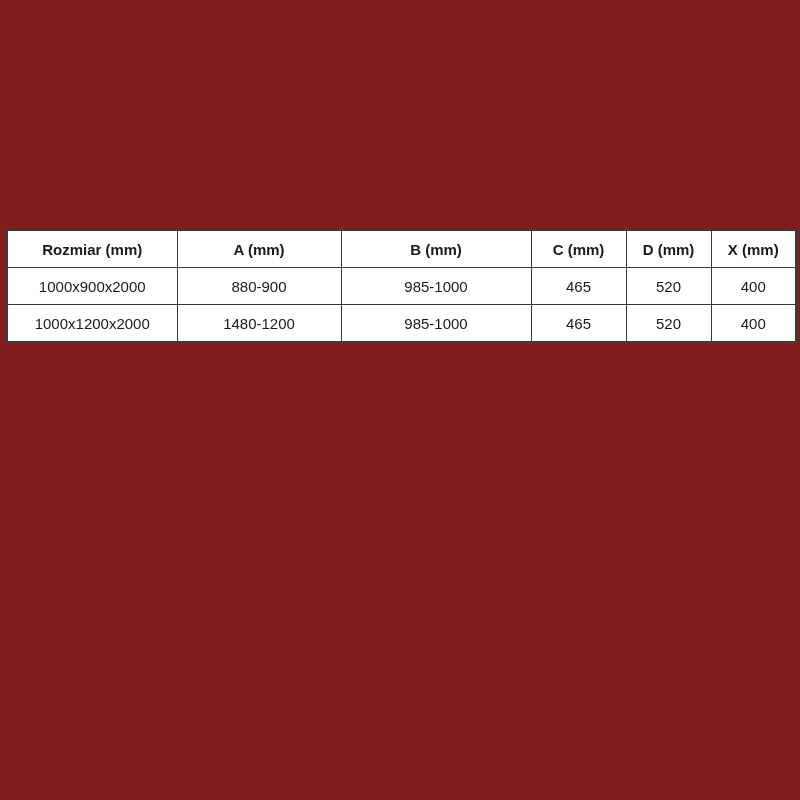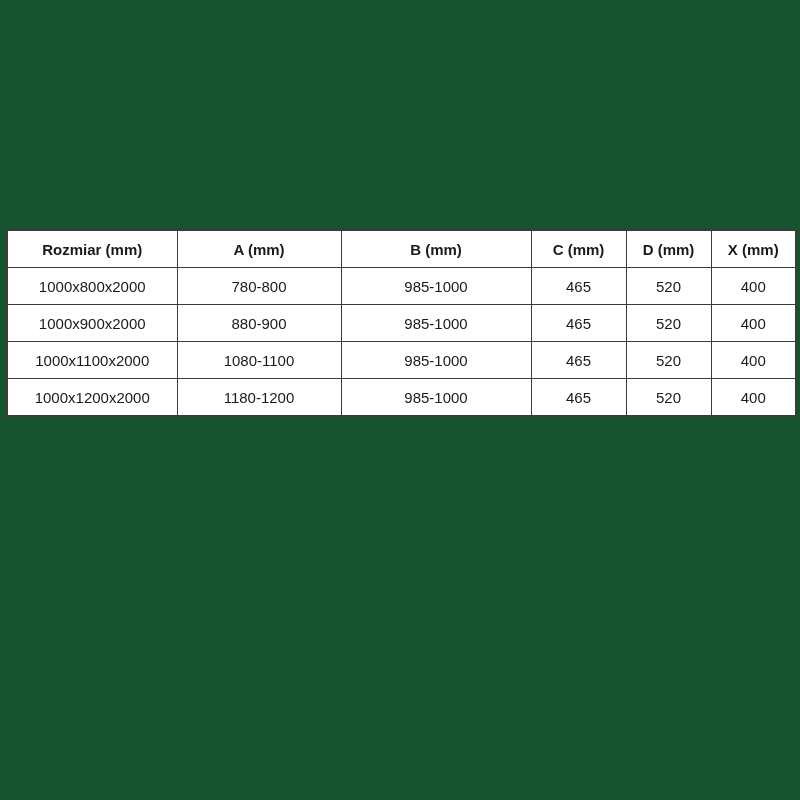--- a/index.html
+++ b/index.html
@@ -7,21 +7,21 @@
     padding: 0;
     background: #ffffff;
     width: 800px;
     height: 800px;
     font-family: "Liberation Sans", sans-serif;
   }
   .page {
     position: relative;
     width: 800px;
     height: 800px;
-    background: #14532d;
+    background: #7f1d1d;
     overflow: hidden;
   }
   table.spec-table {
     position: absolute;
     left: 6px;
     top: 229px;
     width: 789px;
     border-collapse: collapse;
     table-layout: fixed;
     background: #ffffff;
@@ -67,46 +67,30 @@
           <th>Rozmiar (mm)</th>
           <th>A (mm)</th>
           <th>B (mm)</th>
           <th>C (mm)</th>
           <th>D (mm)</th>
           <th>X (mm)</th>
         </tr>
       </thead>
     <tbody>
         <tr>
-          <td>1000x800x2000</td>
-          <td>780-800</td>
-          <td>985-1000</td>
-          <td>465</td>
-          <td>520</td>
-          <td>400</td>
-        </tr>
-        <tr>
           <td>1000x900x2000</td>
           <td>880-900</td>
           <td>985-1000</td>
           <td>465</td>
           <td>520</td>
           <td>400</td>
         </tr>
         <tr>
-          <td>1000x1100x2000</td>
-          <td>1080-1100</td>
-          <td>985-1000</td>
-          <td>465</td>
-          <td>520</td>
-          <td>400</td>
-        </tr>
-        <tr>
           <td>1000x1200x2000</td>
-          <td>1180-1200</td>
+          <td>1480-1200</td>
           <td>985-1000</td>
           <td>465</td>
           <td>520</td>
           <td>400</td>
         </tr>
       </tbody>
   </table>
 </div>
 
 </body></html>

